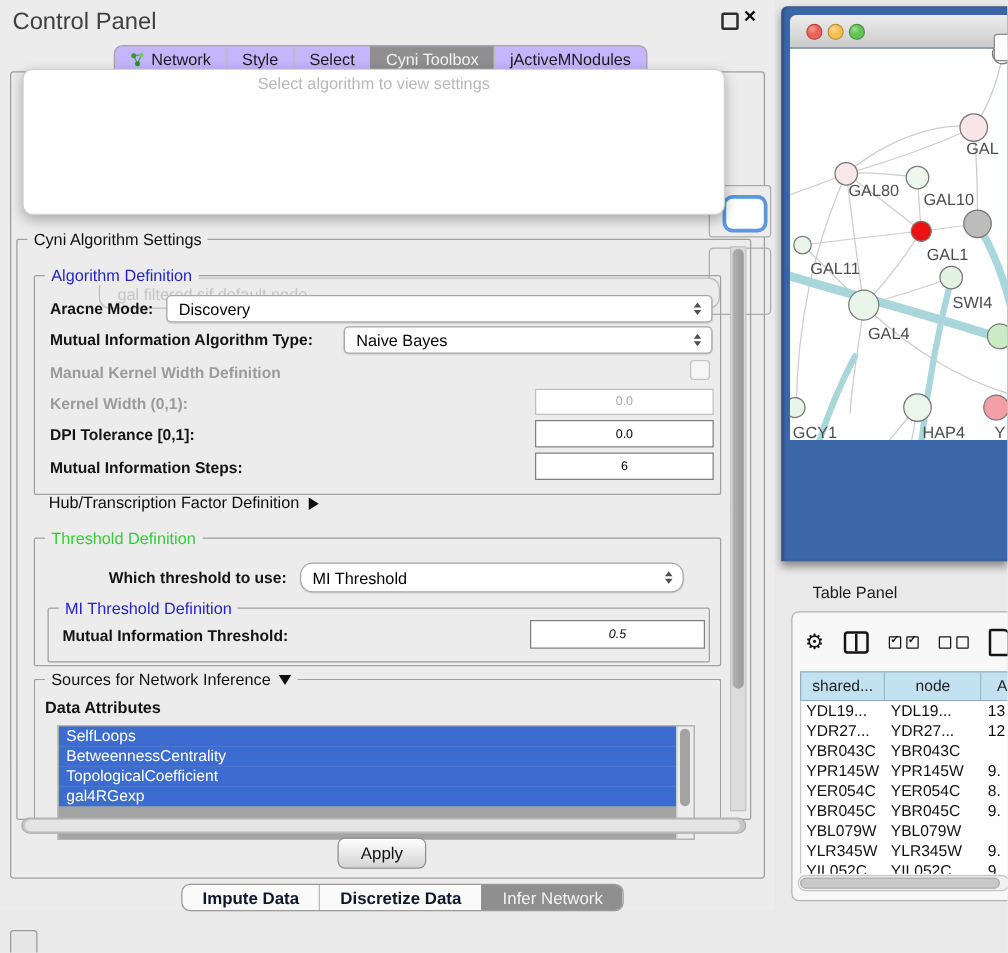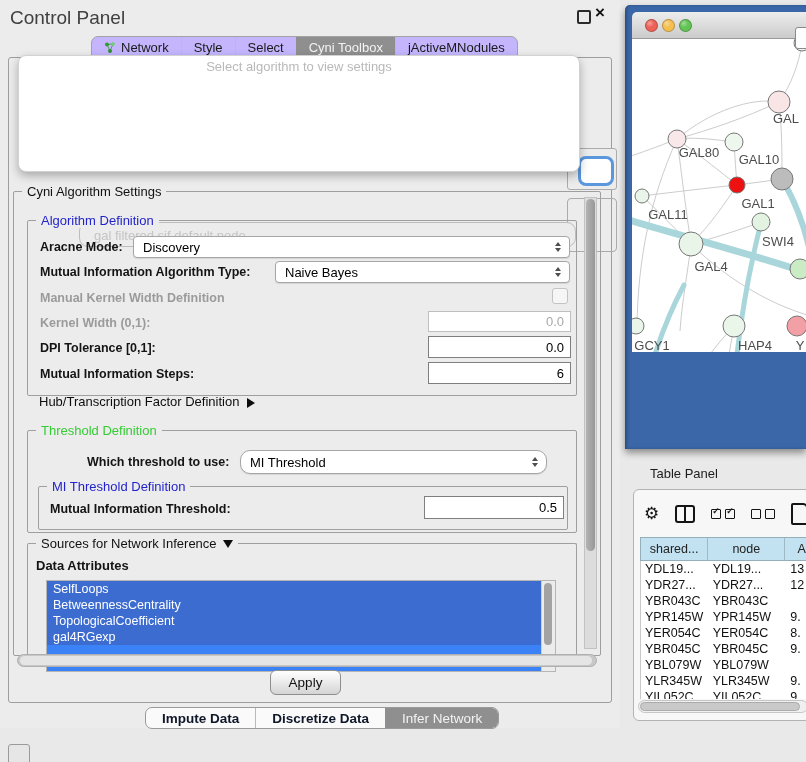--- a/index.html
+++ b/index.html
@@ -52,41 +52,41 @@
   .lbl.dis{color:#9b9b9b}
 
   .combo{position:absolute;background:#fff;border:1px solid #a6a6a6;border-radius:4px;height:22px;
     font-size:13px;color:#000;display:flex;align-items:center;padding:0 24px 0 9px;box-sizing:border-box;
     box-shadow:0 1px 1px rgba(0,0,0,.10)}
   .combo.round{border-radius:10px}
   .spin{position:absolute;right:8px;top:50%;transform:translateY(-50%);display:flex;flex-direction:column;gap:2px}
   .tri-up{width:0;height:0;border-left:3.5px solid transparent;border-right:3.5px solid transparent;border-bottom:4px solid #4e4e4e}
   .tri-dn{width:0;height:0;border-left:3.5px solid transparent;border-right:3.5px solid transparent;border-top:4px solid #4e4e4e}
 
-  .inp{position:absolute;background:#fff;border:1px solid #7f7f7f;font-size:13px;text-align:right;
+  .inp{position:absolute;background:#fff;border:1px solid #7f7f7f;font-size:10px;text-align:center;
     padding:0 6px;box-sizing:border-box;color:#000;font-family:"Liberation Sans",sans-serif}
   .inp.dis{border-color:#bfbfbf;color:#a9a9a9}
 
   .checkbox{position:absolute;width:14px;height:14px;border:1px solid #c2c2c2;border-radius:3px;background:#f6f6f6}
 
   .tri-right{display:inline-block;width:0;height:0;border-left:8px solid #0d0d0d;
     border-top:5.5px solid transparent;border-bottom:5.5px solid transparent;margin-left:8px;vertical-align:middle}
   .tri-down-b{display:inline-block;width:0;height:0;border-top:8px solid #0d0d0d;
     border-left:5.5px solid transparent;border-right:5.5px solid transparent;vertical-align:middle}
 
   
   #settings-vscroll{position:absolute;right:3px;top:5px;width:13px;height:452px;background:#dcdcdc;
     border:1px solid #c2c2c2;box-sizing:border-box}
   #settings-vthumb{margin:1px;width:9px;height:352px;background:linear-gradient(90deg,#b3b3b3,#989898);border-radius:6px}
   #settings-hscroll{position:absolute;left:16px;top:658px;width:580px;height:13px;background:#c7c7c7;
     border:1px solid #b0b0b0;border-radius:7px;box-sizing:border-box}
   #settings-hthumb{margin:1px 2px;height:9px;width:572px;background:#e5e5e5;border-radius:5px}
 
   
-  #attr-list{position:absolute;left:44px;top:578px;width:510px;height:92px;background:#3b82f6;
+  #attr-list{position:absolute;left:44px;top:578px;width:510px;height:92px;background:#a3a3a3;
     border:1px solid #b5b5b5;box-sizing:border-box;overflow:hidden}
   .attr{height:16px;line-height:16px;font-size:12.5px;color:#fff;padding-left:6px;width:calc(100% - 13px);box-sizing:border-box}
   #attr-vscroll{position:absolute;right:0;top:0;bottom:0;width:13px;background:#ececec;border-left:1px solid #cdcdcd}
   #attr-vthumb{margin:2px;width:8px;height:62px;background:#a3a3a3;border-radius:5px}
 
   
   #apply-btn{position:absolute;left:269px;top:674px;width:69px;height:23px;border:1px solid #8e8e8e;border-radius:6px;
     background:linear-gradient(#ffffff,#ececec 45%,#d4d4d4);font-size:13.5px;color:#111;
     display:flex;align-items:center;justify-content:center}
   #bottom-tab-bar{position:absolute;left:145px;top:707px;height:22px;display:flex;background:#fafafa;
@@ -227,21 +227,21 @@
           <span>MI Threshold</span>
           <span class="spin">
               <span class="tri-up"></span>
               <span class="tri-dn"></span>
             </span>
         </div>
 
         <div class="fs" style="left:10px;top:55px;width:530px;height:44px">
           <div class="fs-legend blue">MI Threshold Definition</div>
           <div class="lbl" style="left:11px;top:15px">Mutual Information Threshold:</div>
-          <input class="inp" style="left: 385px; top: 9px; width: 140px; height: 23px;" readonly="" value="0.5">
+          <input class="inp" style="left: 385px; top: 9px; width: 140px; height: 23px; font-style: italic;" readonly="" value="0.5">
         </div>
       </div>
 
       <div class="fs" style="left:13px;top:351px;width:550px;height:113px;border-bottom:none">
         <div class="fs-legend">
           <span>Sources for Network Inference</span>
           <span class="tri-down-b"></span>
         </div>
         <div class="lbl" style="left:8px;top:14px;font-size:13px">Data Attributes</div>
       </div>

